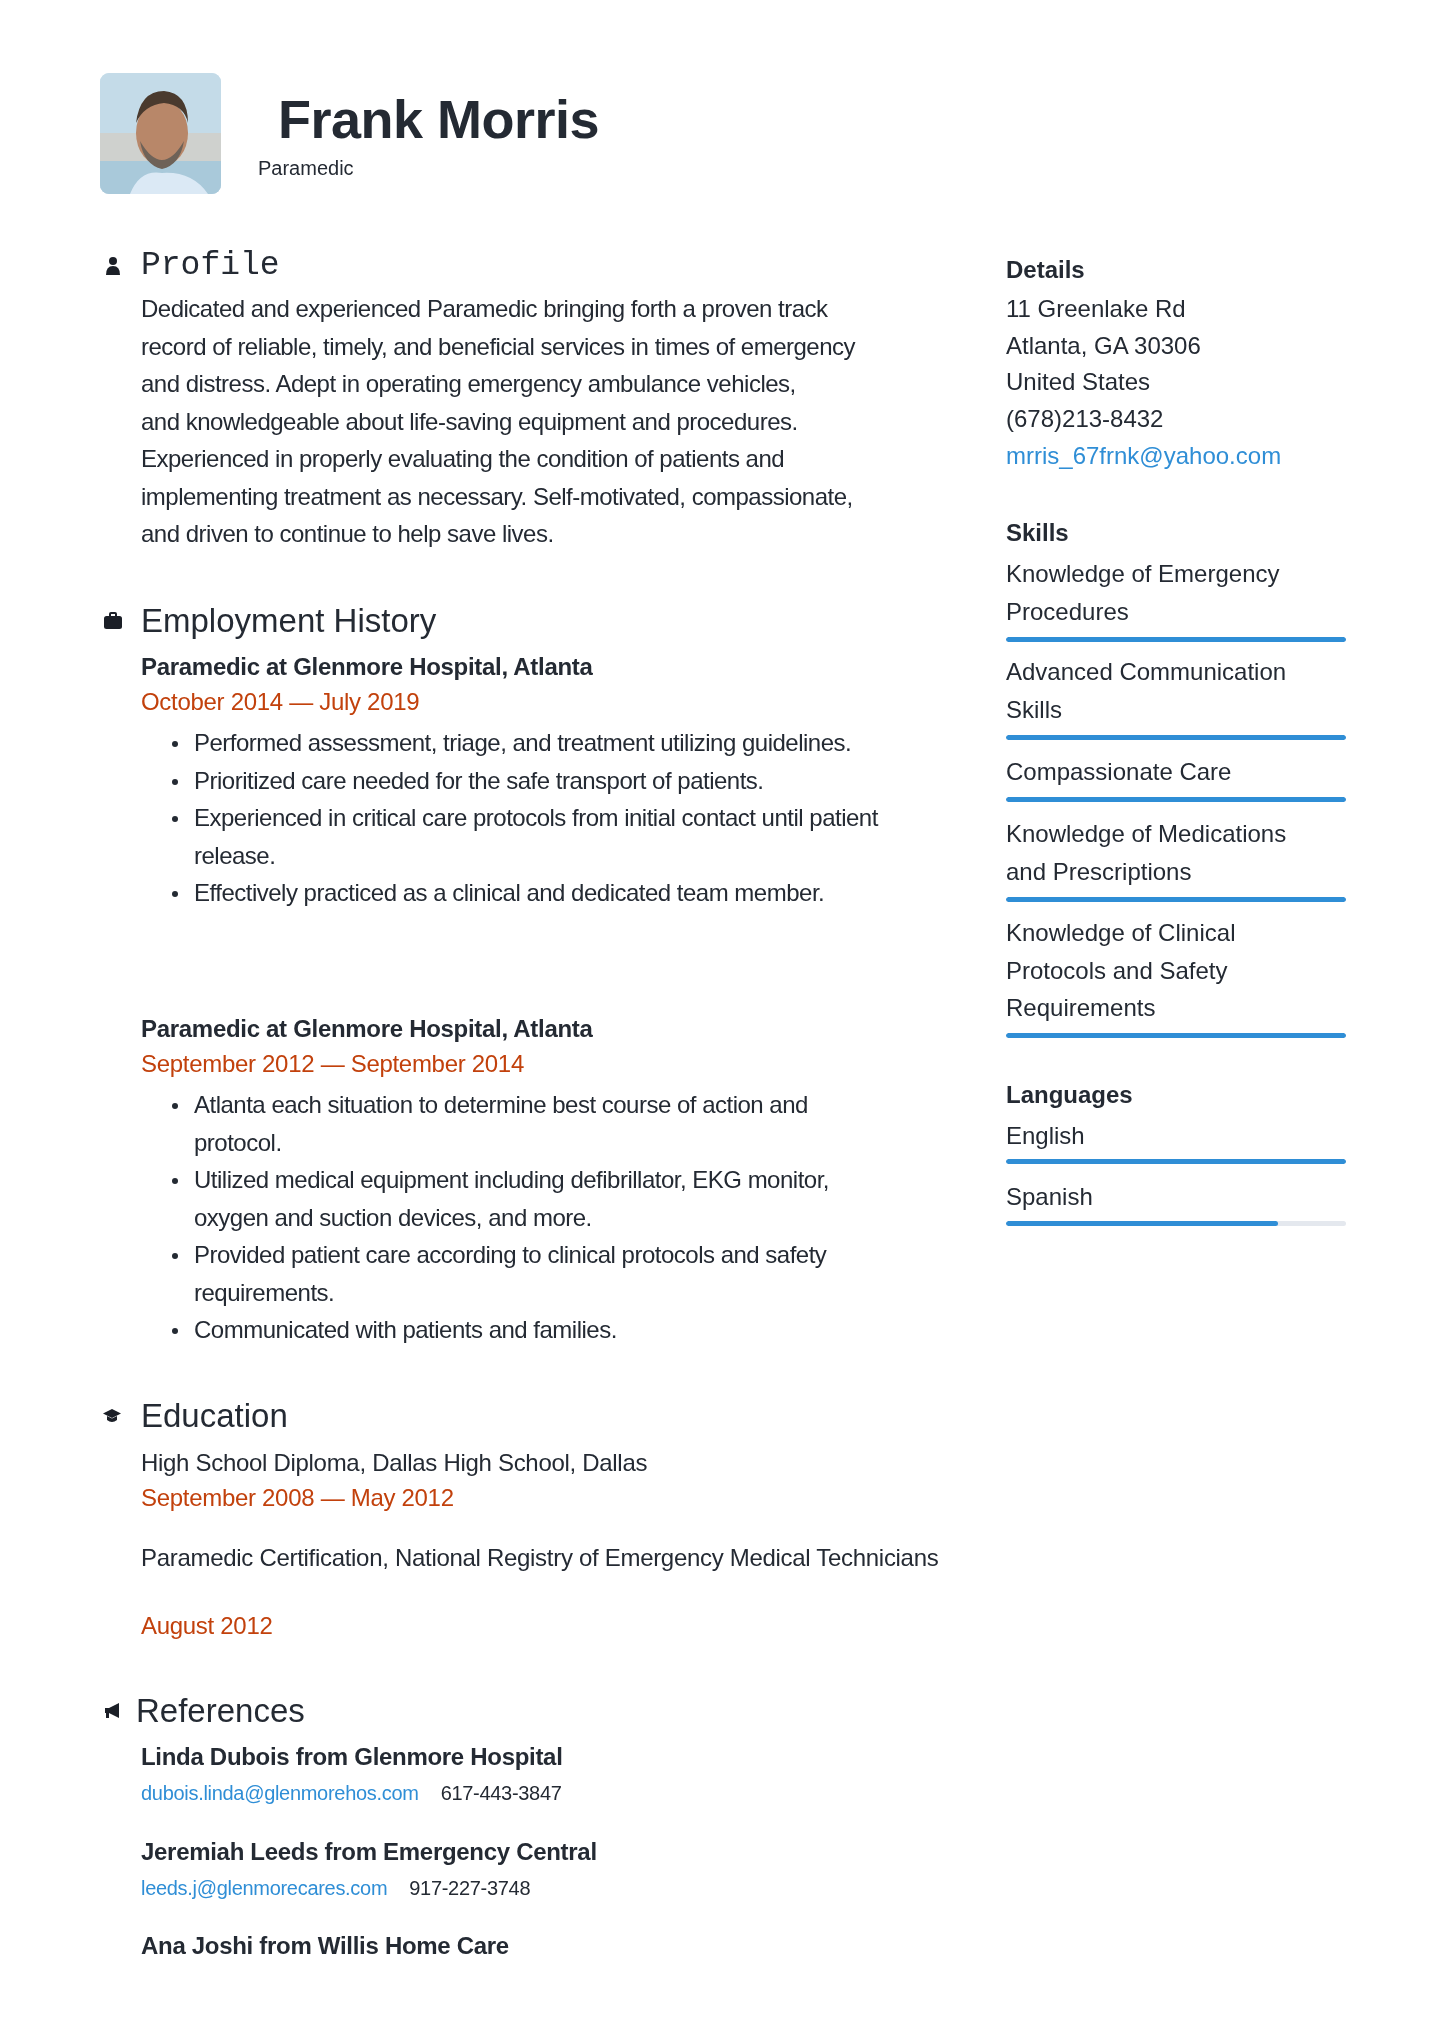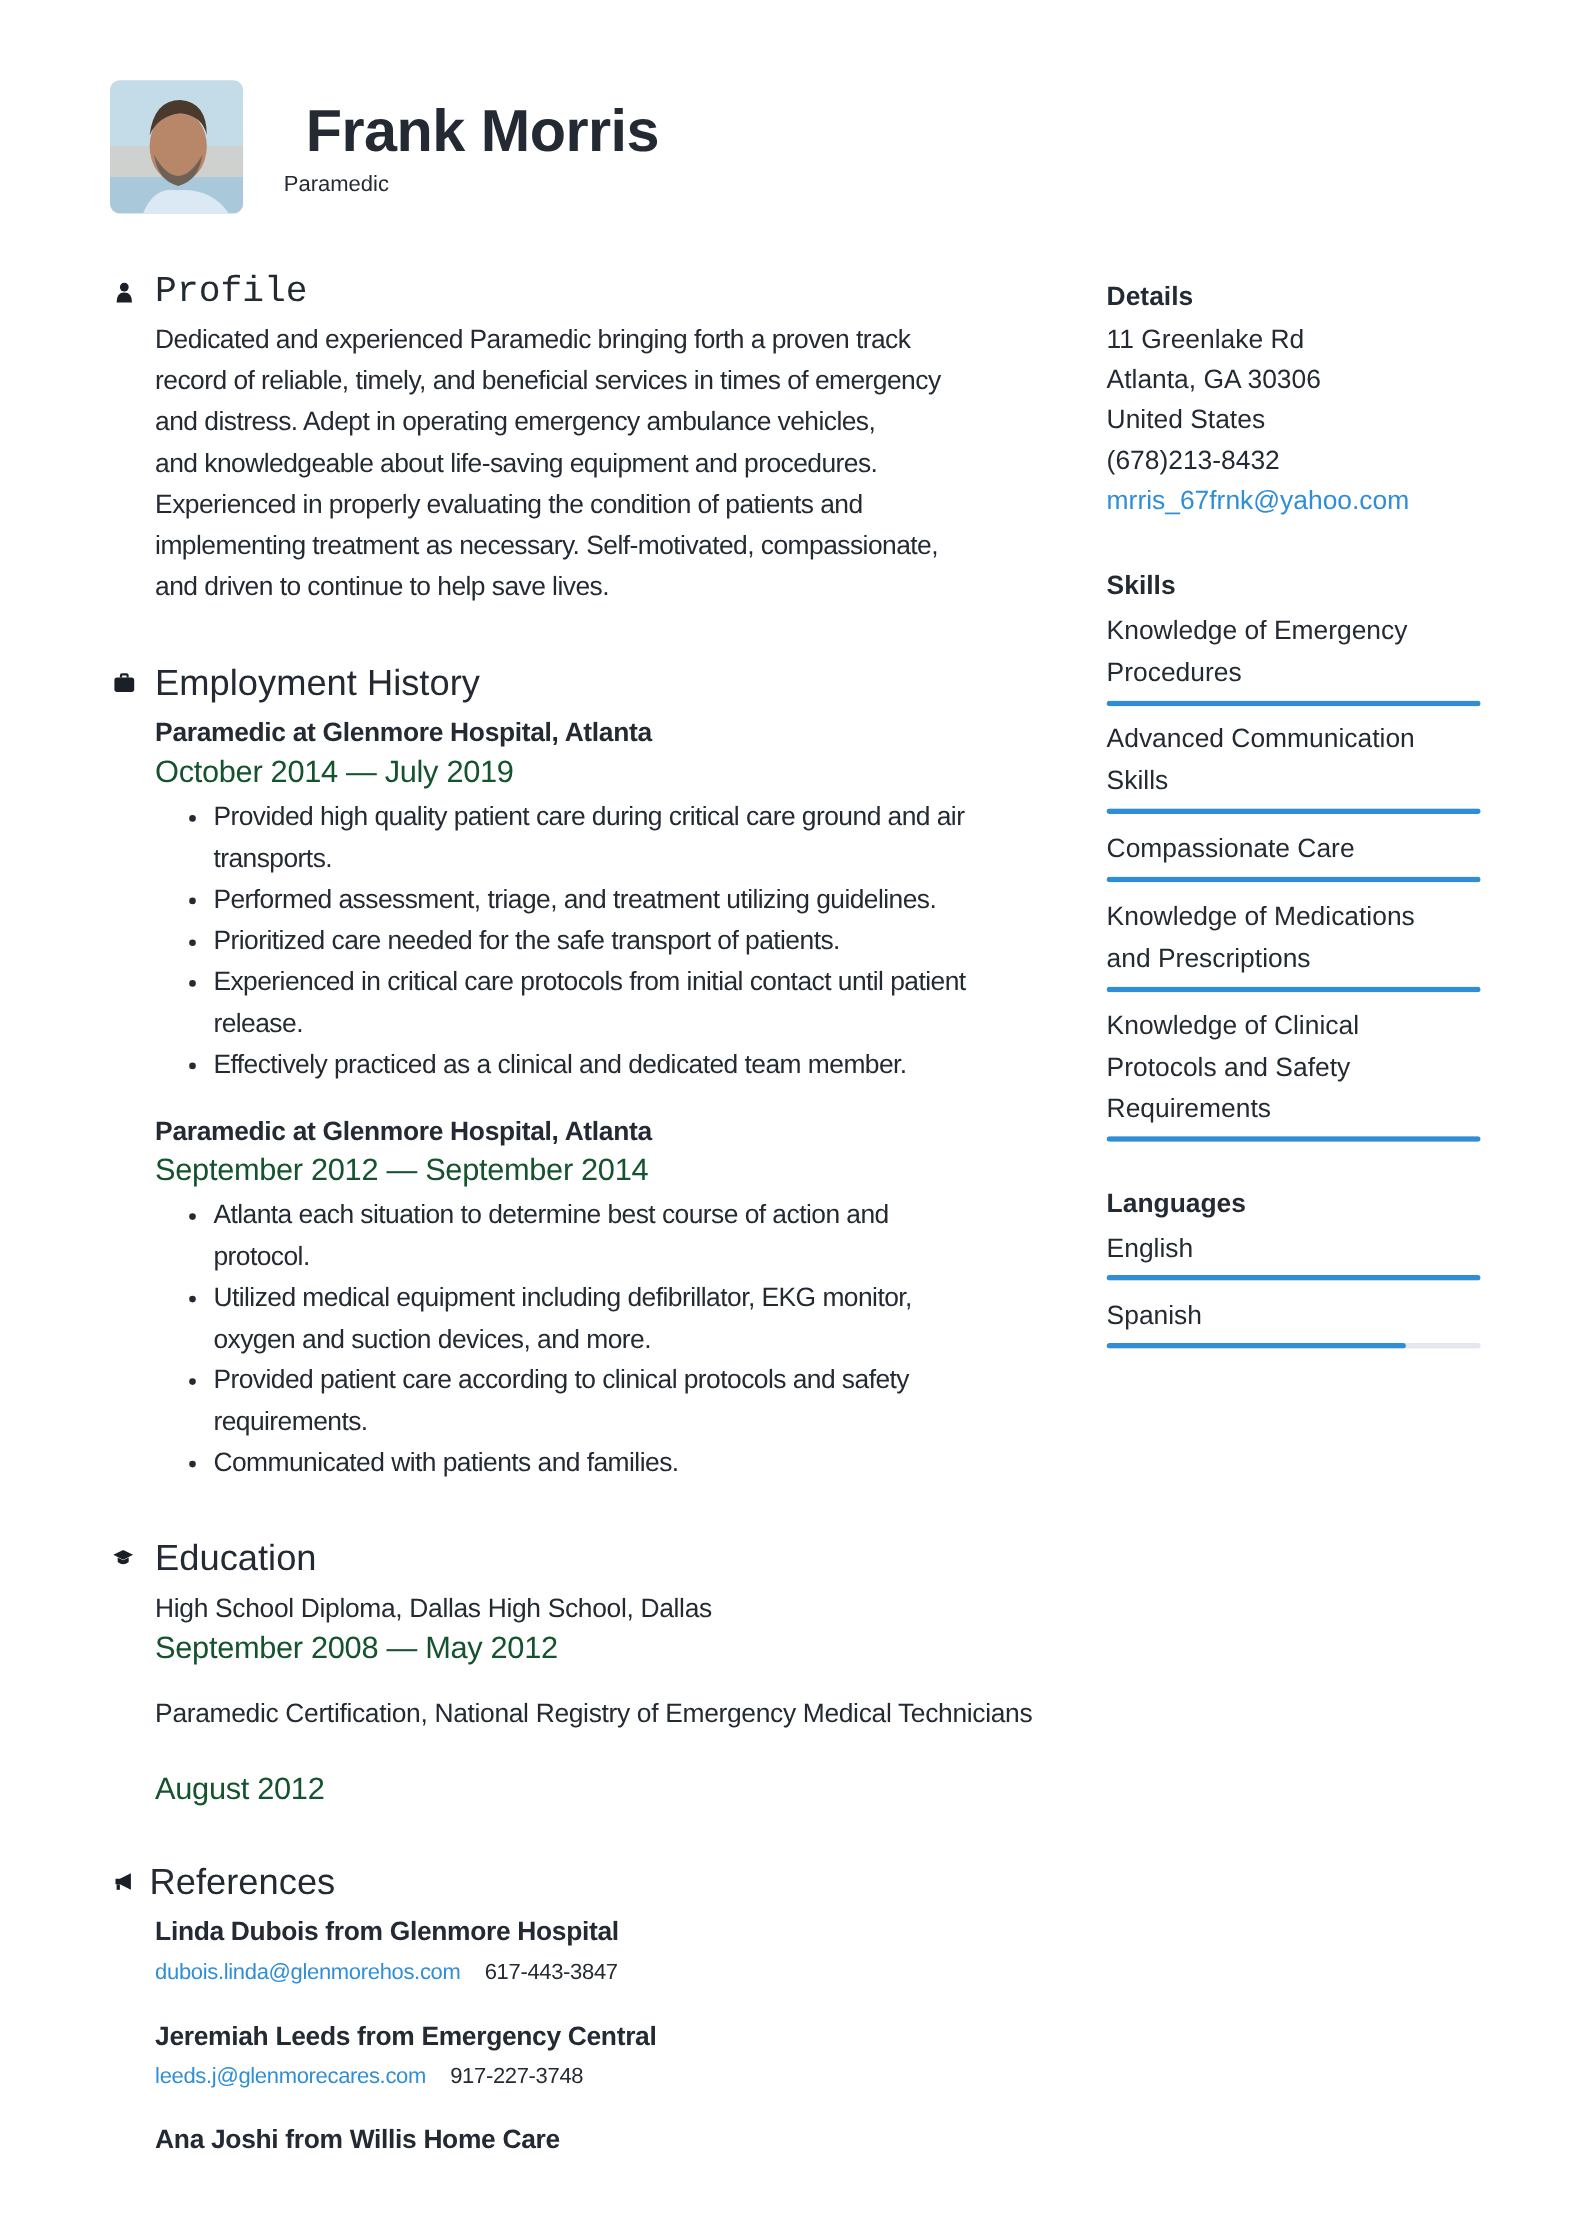--- a/index.html
+++ b/index.html
@@ -16,21 +16,21 @@
   }
   .photo svg { display: block; }
   .name { left: 258px; top: 86px; font-size: 54px; font-weight: bold; letter-spacing: -0.5px; line-height: 66px; white-space: nowrap; margin-left: 20px; }
   .subtitle { left: 258px; top: 155px; font-size: 20px; line-height: 26px; }
 
   
   .section-title { font-size: 33px; line-height: 40px; white-space: nowrap; }
   .section-icon { width: 20px; height: 20px; }
   .body-text { font-size: 24px; line-height: 37.5px; width: 820px; letter-spacing: -0.5px; }
   .job-title { font-size: 24px; font-weight: bold; line-height: 32px; white-space: nowrap; letter-spacing: -0.3px; }
-  .date { font-size: 28px; line-height: 28px; color: #14532d; white-space: nowrap; letter-spacing: -0.3px; }
+  .date { font-size: 24px; line-height: 28px; color: #c2410c; white-space: nowrap; letter-spacing: -0.3px; }
   ul.bullets { margin: 0; padding: 0; list-style: none; width: 760px; }
   ul.bullets li { position: relative; padding-left: 53px; font-size: 24px; line-height: 37.5px; letter-spacing: -0.5px; }
   ul.bullets li::before { content: ""; position: absolute; left: 31px; top: 17px; width: 6px; height: 6px; border-radius: 50%; background: #242a33; }
   .edu-title { font-size: 24px; font-weight: normal; line-height: 34px; width: 820px; letter-spacing: -0.3px; }
   .ref-name { font-size: 24px; font-weight: bold; line-height: 32px; white-space: nowrap; letter-spacing: -0.3px; }
   .ref-line { font-size: 20px; line-height: 28px; white-space: nowrap; }
   .ref-email { color: #2f8ed6; margin-right: 22px; letter-spacing: -0.3px; }
   .ref-phone { color: #242a33; letter-spacing: -0.3px; }
 
   
@@ -80,21 +80,20 @@
   <svg class="section-icon" viewBox="0 0 20 20">
       <path d="M7 5 V3 Q7 2 8 2 H12 Q13 2 13 3 V5" stroke="#1b1f27" stroke-width="2" fill="none"></path>
       <rect x="1" y="5" width="18" height="13" rx="2.5" fill="#1b1f27"></rect>
     </svg>
 </div>
 <div class="abs section-title" style="left:141px; top:601px;">Employment History</div>
 
 <div class="abs job-title" style="left:141px; top:651px;">Paramedic  at Glenmore Hospital, Atlanta</div>
 <div class="abs date" style="left:141px; top:688px;">October 2014 — July 2019</div>
 <ul class="abs bullets" style="left:141px; top:724px;">
-  <li>Provided high quality patient care during critical care ground and air transports.</li>
   <li>Performed assessment, triage, and treatment utilizing guidelines.</li>
   <li>Prioritized care needed for the safe transport of patients.</li>
   <li>Experienced in critical care protocols from initial contact until patient release.</li>
   <li>Effectively practiced as a clinical and dedicated team member.</li>
 </ul>
 
 <div class="abs job-title" style="left:141px; top:1013px;">Paramedic at Glenmore Hospital, Atlanta</div>
 <div class="abs date" style="left:141px; top:1050px;">September 2012 — September 2014</div>
 <ul class="abs bullets" style="left:141px; top:1086px;">
   <li>Atlanta each situation to determine best course of action and protocol.</li>

